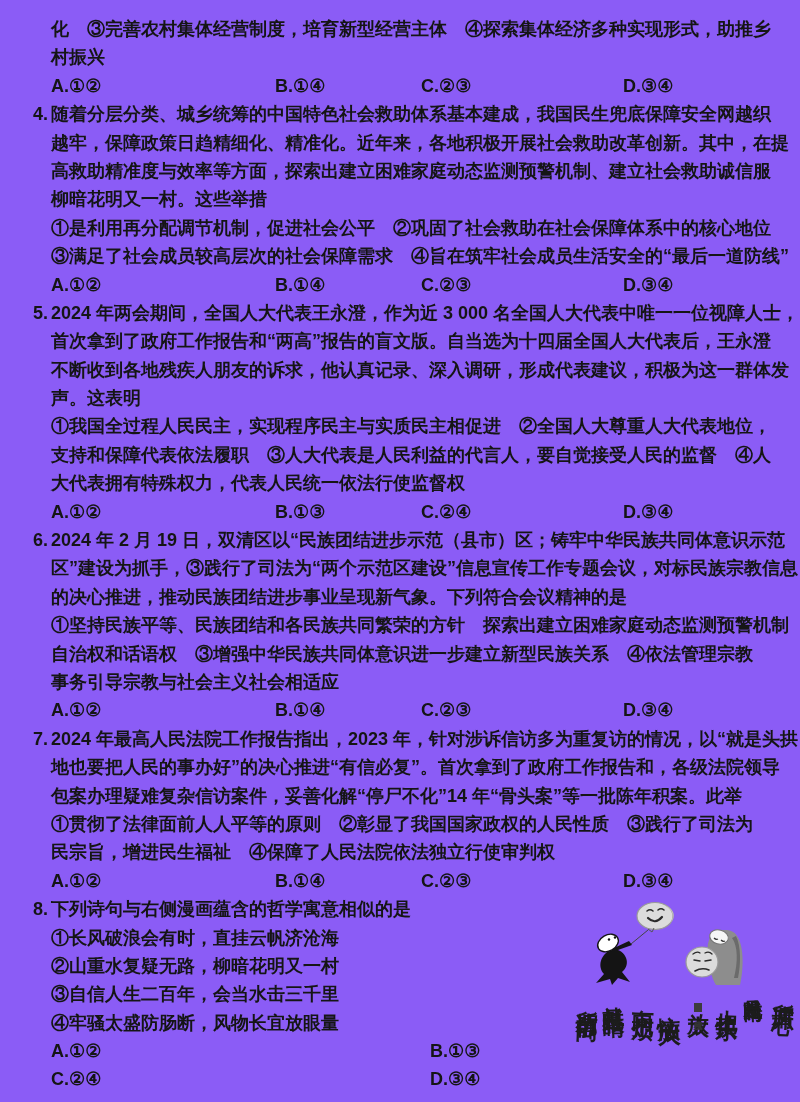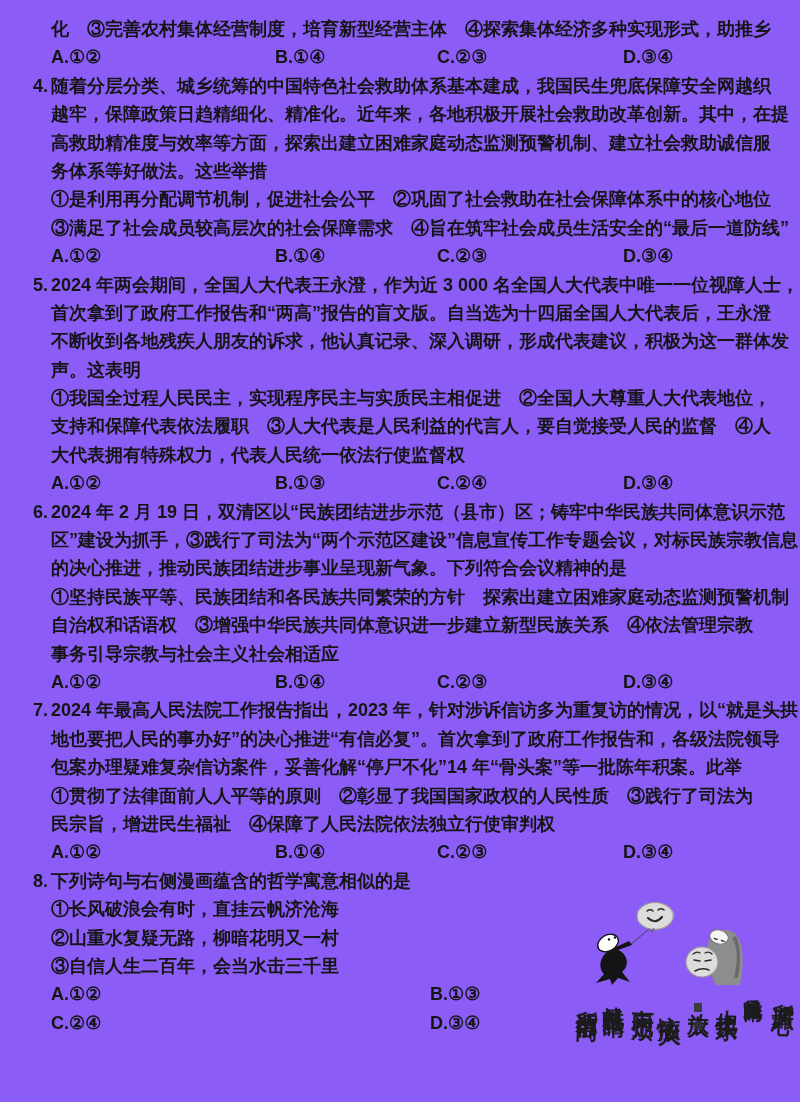--- a/index.html
+++ b/index.html
@@ -6,21 +6,21 @@
   .page{
     position:relative;width:800px;height:1102px;background:#8b5cf6;
     overflow:hidden;color:#151515;
     font-family:Liberation Sans, sans-serif;font-weight:bold;
   }
   #rows{position:absolute;left:0;top:15px;width:100%;}
   .row{position:relative;height:28.4px;line-height:28.4px;font-size:18px;}
   .qnum{position:absolute;left:33px;white-space:nowrap;}
   .qtext{position:absolute;left:51px;white-space:nowrap;letter-spacing:0;}
   .opt{position:absolute;white-space:nowrap;}
-  .o0{left:51px}.o1{left:275px}.o2{left:437px}.o3{left:623px}
+  .o0{left:51px}.o1{left:275px}.o2{left:421px}.o3{left:623px}
   .p0{left:51px}.p1{left:430px}
 
   
   .cartoon{position:absolute;left:552px;top:890px;width:246px;height:212px;}
   .figs{position:absolute;left:0;top:0;}
   .calligraphy{
     position:absolute;top:94px;right:2px;width:244px;height:118px;
     writing-mode:vertical-rl;text-orientation:upright;
     font-size:22px;color:#1c1c1c;font-weight:bold;
   }
@@ -38,37 +38,40 @@
 </style>
 </head>
 <body>
 
 <div class="page">
   <div id="rows">
       <div class="row">
         <span class="qtext">化　③完善农村集体经营制度，培育新型经营主体　④探索集体经济多种实现形式，助推乡</span>
       </div>
       <div class="row">
+        <span class="qtext">村振兴</span>
+      </div>
+      <div class="row">
         <span class="opt o0">A.①②</span>
         <span class="opt o1">B.①④</span>
         <span class="opt o2">C.②③</span>
         <span class="opt o3">D.③④</span>
       </div>
       <div class="row">
         <span class="qnum">4.</span>
         <span class="qtext">随着分层分类、城乡统筹的中国特色社会救助体系基本建成，我国民生兜底保障安全网越织</span>
       </div>
       <div class="row">
         <span class="qtext">越牢，保障政策日趋精细化、精准化。近年来，各地积极开展社会救助改革创新。其中，在提</span>
       </div>
       <div class="row">
         <span class="qtext">高救助精准度与效率等方面，探索出建立困难家庭动态监测预警机制、建立社会救助诚信服</span>
       </div>
       <div class="row">
-        <span class="qtext">务体系等好做法。这些举措</span>
+        <span class="qtext">柳暗花明又一村。这些举措</span>
       </div>
       <div class="row">
         <span class="qtext">①是利用再分配调节机制，促进社会公平　②巩固了社会救助在社会保障体系中的核心地位</span>
       </div>
       <div class="row">
         <span class="qtext">③满足了社会成员较高层次的社会保障需求　④旨在筑牢社会成员生活安全的“最后一道防线”</span>
       </div>
       <div class="row">
         <span class="opt o0">A.①②</span>
         <span class="opt o1">B.①④</span>
@@ -155,20 +158,23 @@
         <span class="qtext">下列诗句与右侧漫画蕴含的哲学寓意相似的是</span>
       </div>
       <div class="row">
         <span class="qtext">①长风破浪会有时，直挂云帆济沧海</span>
       </div>
       <div class="row">
         <span class="qtext">②山重水复疑无路，柳暗花明又一村</span>
       </div>
       <div class="row">
         <span class="qtext">③自信人生二百年，会当水击三千里</span>
+      </div>
+      <div class="row">
+        <span class="qtext">④牢骚太盛防肠断，风物长宜放眼量</span>
       </div>
       <div class="row">
         <span class="opt p0">A.①②</span>
         <span class="opt p1">B.①③</span>
       </div>
       <div class="row">
         <span class="opt p0">C.②④</span>
         <span class="opt p1">D.③④</span>
       </div>
     </div>

